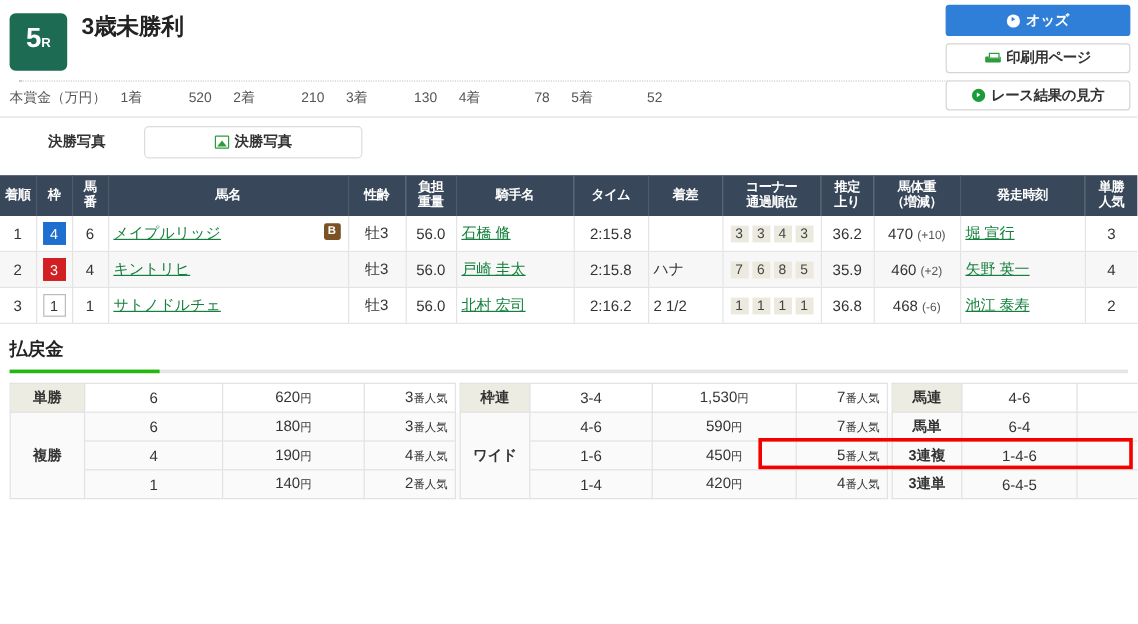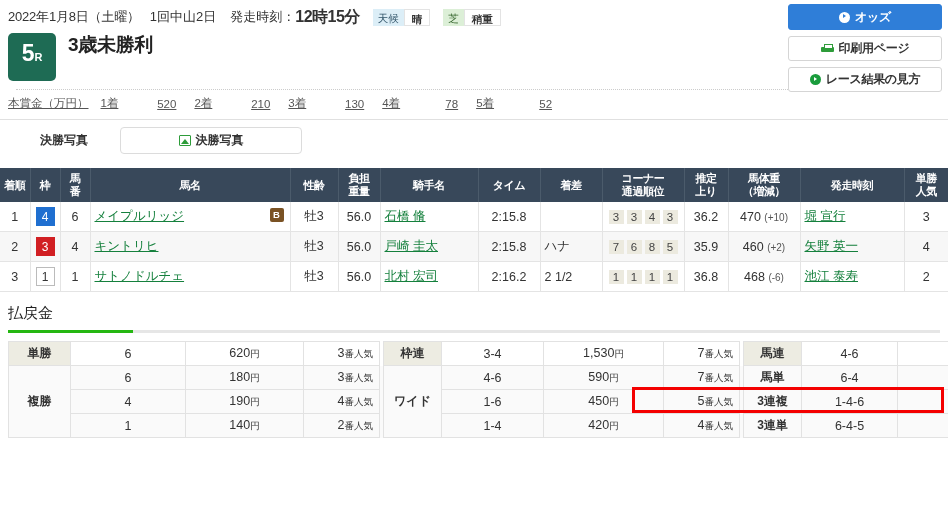--- a/index.html
+++ b/index.html
@@ -34,21 +34,21 @@
     padding-top:9px;
   }
   .rno b { font-size:23px; font-weight:bold; line-height:1; }
   .rno i { font-size:11px; font-style:normal; font-weight:bold; }
   .rtext { margin-left:12px; padding-top:1px; }
   .rtitle { font-size:19px; font-weight:bold; color:#222; letter-spacing:-0.3px; line-height:1.15; }
   .rsub { font-size:12px; color:#333; margin-top:5px; letter-spacing:-0.2px; }
   .rsub .dist { font-size:15px; font-weight:bold; }
 
   .prize-sep { border-top:1px dotted #ccc; margin:8px 8px 0 8px; }
-  .prize { display:flex; align-items:center; font-size:11.5px; color:#555; padding:6px 8px 6px 0;text-decoration:underline; }
+  .prize { display:flex; align-items:center; font-size:11.5px; color:#555; padding:6px 8px 6px 0; }
   .prize .lab { margin-right:12px; }
   .prize .pk { margin-right:6px; }
   .prize .pv { min-width:52px; text-align:right; margin-right:18px; }
 
   .hdr-btns { position:absolute; right:6px; top:4px; width:154px; }
   .btn {
     display:flex; align-items:center; justify-content:center;
     height:25px; border-radius:3px; font-size:12px; margin-bottom:6px;
     border:1px solid #d5d5d5; background:#fff; color:#333; font-weight:bold;
     letter-spacing:-0.3px; cursor:pointer;
@@ -107,21 +107,21 @@
   .waku.blue { background:#1f6fd0; color:#fff; border-color:#1f6fd0; }
   .waku.red { background:#d11f23; color:#fff; border-color:#d11f23; }
   .waku.white { background:#fff; color:#333; }
   .bmark { float:right; width:14px;height:14px;background:#7a5224;color:#fff;font-size:9.5px;line-height:14px;text-align:center;font-weight:bold;border-radius:2px;margin-right:2px; }
   .corner { display:flex; justify-content:center; gap:3px; }
   .corner span { display:inline-block; min-width:15px; background:#eceadf; font-size:11.5px; padding:1px 2px; text-align:center; color:#444; }
   .wdelta { font-size:10px; color:#555; }
 
   
   .pay-head { padding:12px 8px 0 8px; }
-  .pay-title { font-size:15px; font-weight:normal; color:#222; }
+  .pay-title { font-size:15px; font-weight:bold; color:#222; }
   .pay-rule { position:relative; height:3px; margin-top:7px; background:#e6e6e6; }
   .pay-rule::before { content:""; position:absolute; left:0; top:0; width:125px; height:3px; background:#25b712; }
 
   .paywrap { padding:8px 8px 0 8px; position:relative; }
   .pay { border-collapse:collapse; width:932px; table-layout:fixed; }
   .pay td { border:1px solid #e2e2e2; font-size:12.5px; padding:3px 6px; height:24px; color:#333; }
   .pay td.k { background:#edece2; text-align:center; font-weight:bold; font-size:12px; }
   .pay td.num { text-align:center; }
   .pay td.amt { text-align:center; }
   .pay td.pop { text-align:right; font-size:12.5px; }
@@ -134,34 +134,20 @@
     left:632px; top:54px; width:312px; height:26px;
   }
   .gap { width:4px; border:none !important; background:#fff; }
 </style>
 </head>
 <body>
 
 <div class="page">
 
   <div class="hdr">
-    <div class="hdr-line1">
-      <span class="dt">2022年1月8日（土曜）</span>
-      <span class="kai">1回中山2日</span>
-      <span class="hs-label">発走時刻：</span>
-      <span class="hs-time">12時15分</span>
-      <span class="badge-pair wx">
-        <span class="bl">天候</span>
-        <span class="bv">晴</span>
-      </span>
-      <span class="badge-pair tr">
-        <span class="bl">芝</span>
-        <span class="bv">稍重</span>
-      </span>
-    </div>
 
     <div class="race-row">
       <div class="rno">
         <b>5</b>
           <i>R</i>
       </div>
       <div class="rtext">
         <div class="rtitle">3歳未勝利</div>
       </div>
     </div>

